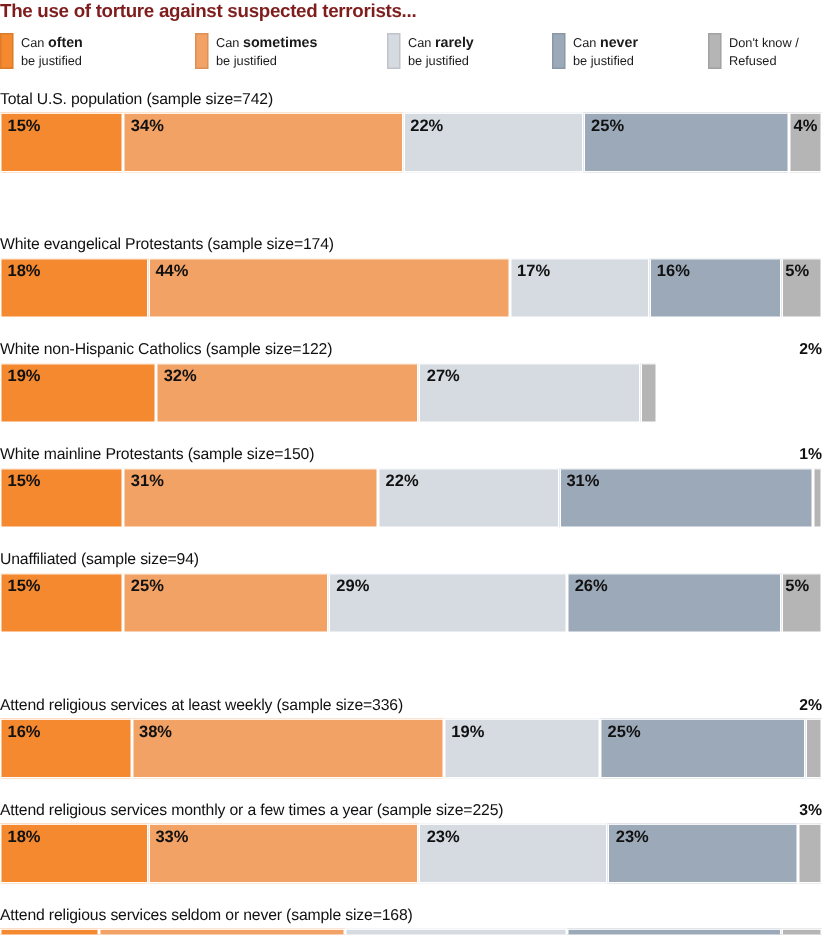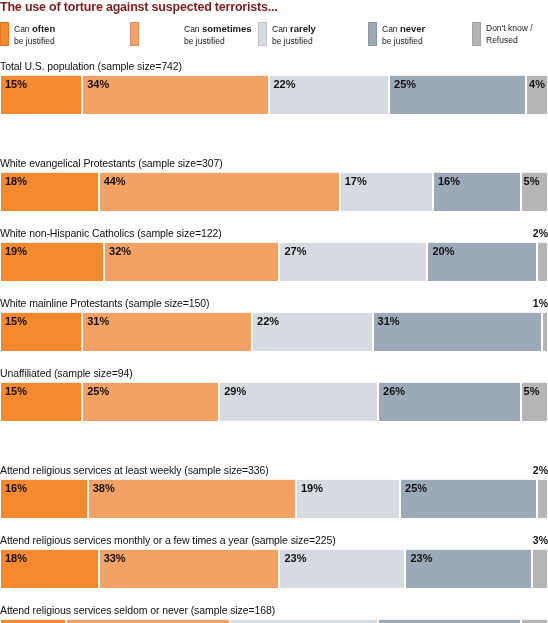--- a/index.html
+++ b/index.html
@@ -110,21 +110,21 @@
 
 <div id="chart-root">
 
   <div class="chart-title">The use of torture against suspected terrorists...</div>
 
   <div class="legend">
       <div class="legend-item" style="left: 0px;">
         <span class="legend-swatch" style="background: rgb(245, 137, 47);"></span>
         <span class="legend-text">Can <b>often</b><br>be justified</span>
       </div>
-      <div class="legend-item" style="left: 130px; gap: 40px;">
+      <div class="legend-item" style="left: 130px;">
         <span class="legend-swatch" style="background: rgb(242, 162, 100);"></span>
         <span class="legend-text">Can <b>sometimes</b><br>be justified</span>
       </div>
       <div class="legend-item" style="left: 258px;">
         <span class="legend-swatch" style="background: rgb(213, 219, 225);"></span>
         <span class="legend-text">Can <b>rarely</b><br>be justified</span>
       </div>
       <div class="legend-item" style="left: 368px;">
         <span class="legend-swatch" style="background: rgb(155, 169, 184);"></span>
         <span class="legend-text">Can <b>never</b><br>be justified</span>
@@ -150,21 +150,21 @@
           </div>
           <div class="seg" style="width: 25%; background: rgb(155, 169, 184);">
             <span class="seg-value">25%</span>
           </div>
           <div class="seg tiny" style="width: 4%; background: rgb(181, 181, 181);">
             <span class="seg-value">4%</span>
           </div>
         </div>
       </div>
       <div class="row" style="top: 157px; height: 55px;">
-        <div class="row-label">White evangelical Protestants (sample size=307)</div>
+        <div class="row-label">White evangelical Protestants (sample size=174)</div>
         <div class="bar">
           <div class="seg" style="width: 18%; background: rgb(245, 137, 47);">
             <span class="seg-value">18%</span>
           </div>
           <div class="seg" style="width: 44%; background: rgb(242, 162, 100);">
             <span class="seg-value">44%</span>
           </div>
           <div class="seg" style="width: 17%; background: rgb(213, 219, 225);">
             <span class="seg-value">17%</span>
           </div>
@@ -182,23 +182,20 @@
         <div class="bar">
           <div class="seg" style="width: 19%; background: rgb(245, 137, 47);">
             <span class="seg-value">19%</span>
           </div>
           <div class="seg" style="width: 32%; background: rgb(242, 162, 100);">
             <span class="seg-value">32%</span>
           </div>
           <div class="seg" style="width: 27%; background: rgb(213, 219, 225);">
             <span class="seg-value">27%</span>
           </div>
-          <div class="seg" style="width: 20%; background: rgb(155, 169, 184);">
-            <span class="seg-value">20%</span>
-          </div>
           <div class="seg tiny" style="width: 2%; background: rgb(181, 181, 181);"></div>
         </div>
       </div>
       <div class="row" style="top: 297px; height: 55px;">
         <div class="row-label">White mainline Protestants (sample size=150)</div>
         <div class="row-outside-value">1%</div>
         <div class="bar">
           <div class="seg" style="width: 15%; background: rgb(245, 137, 47);">
             <span class="seg-value">15%</span>
           </div>

